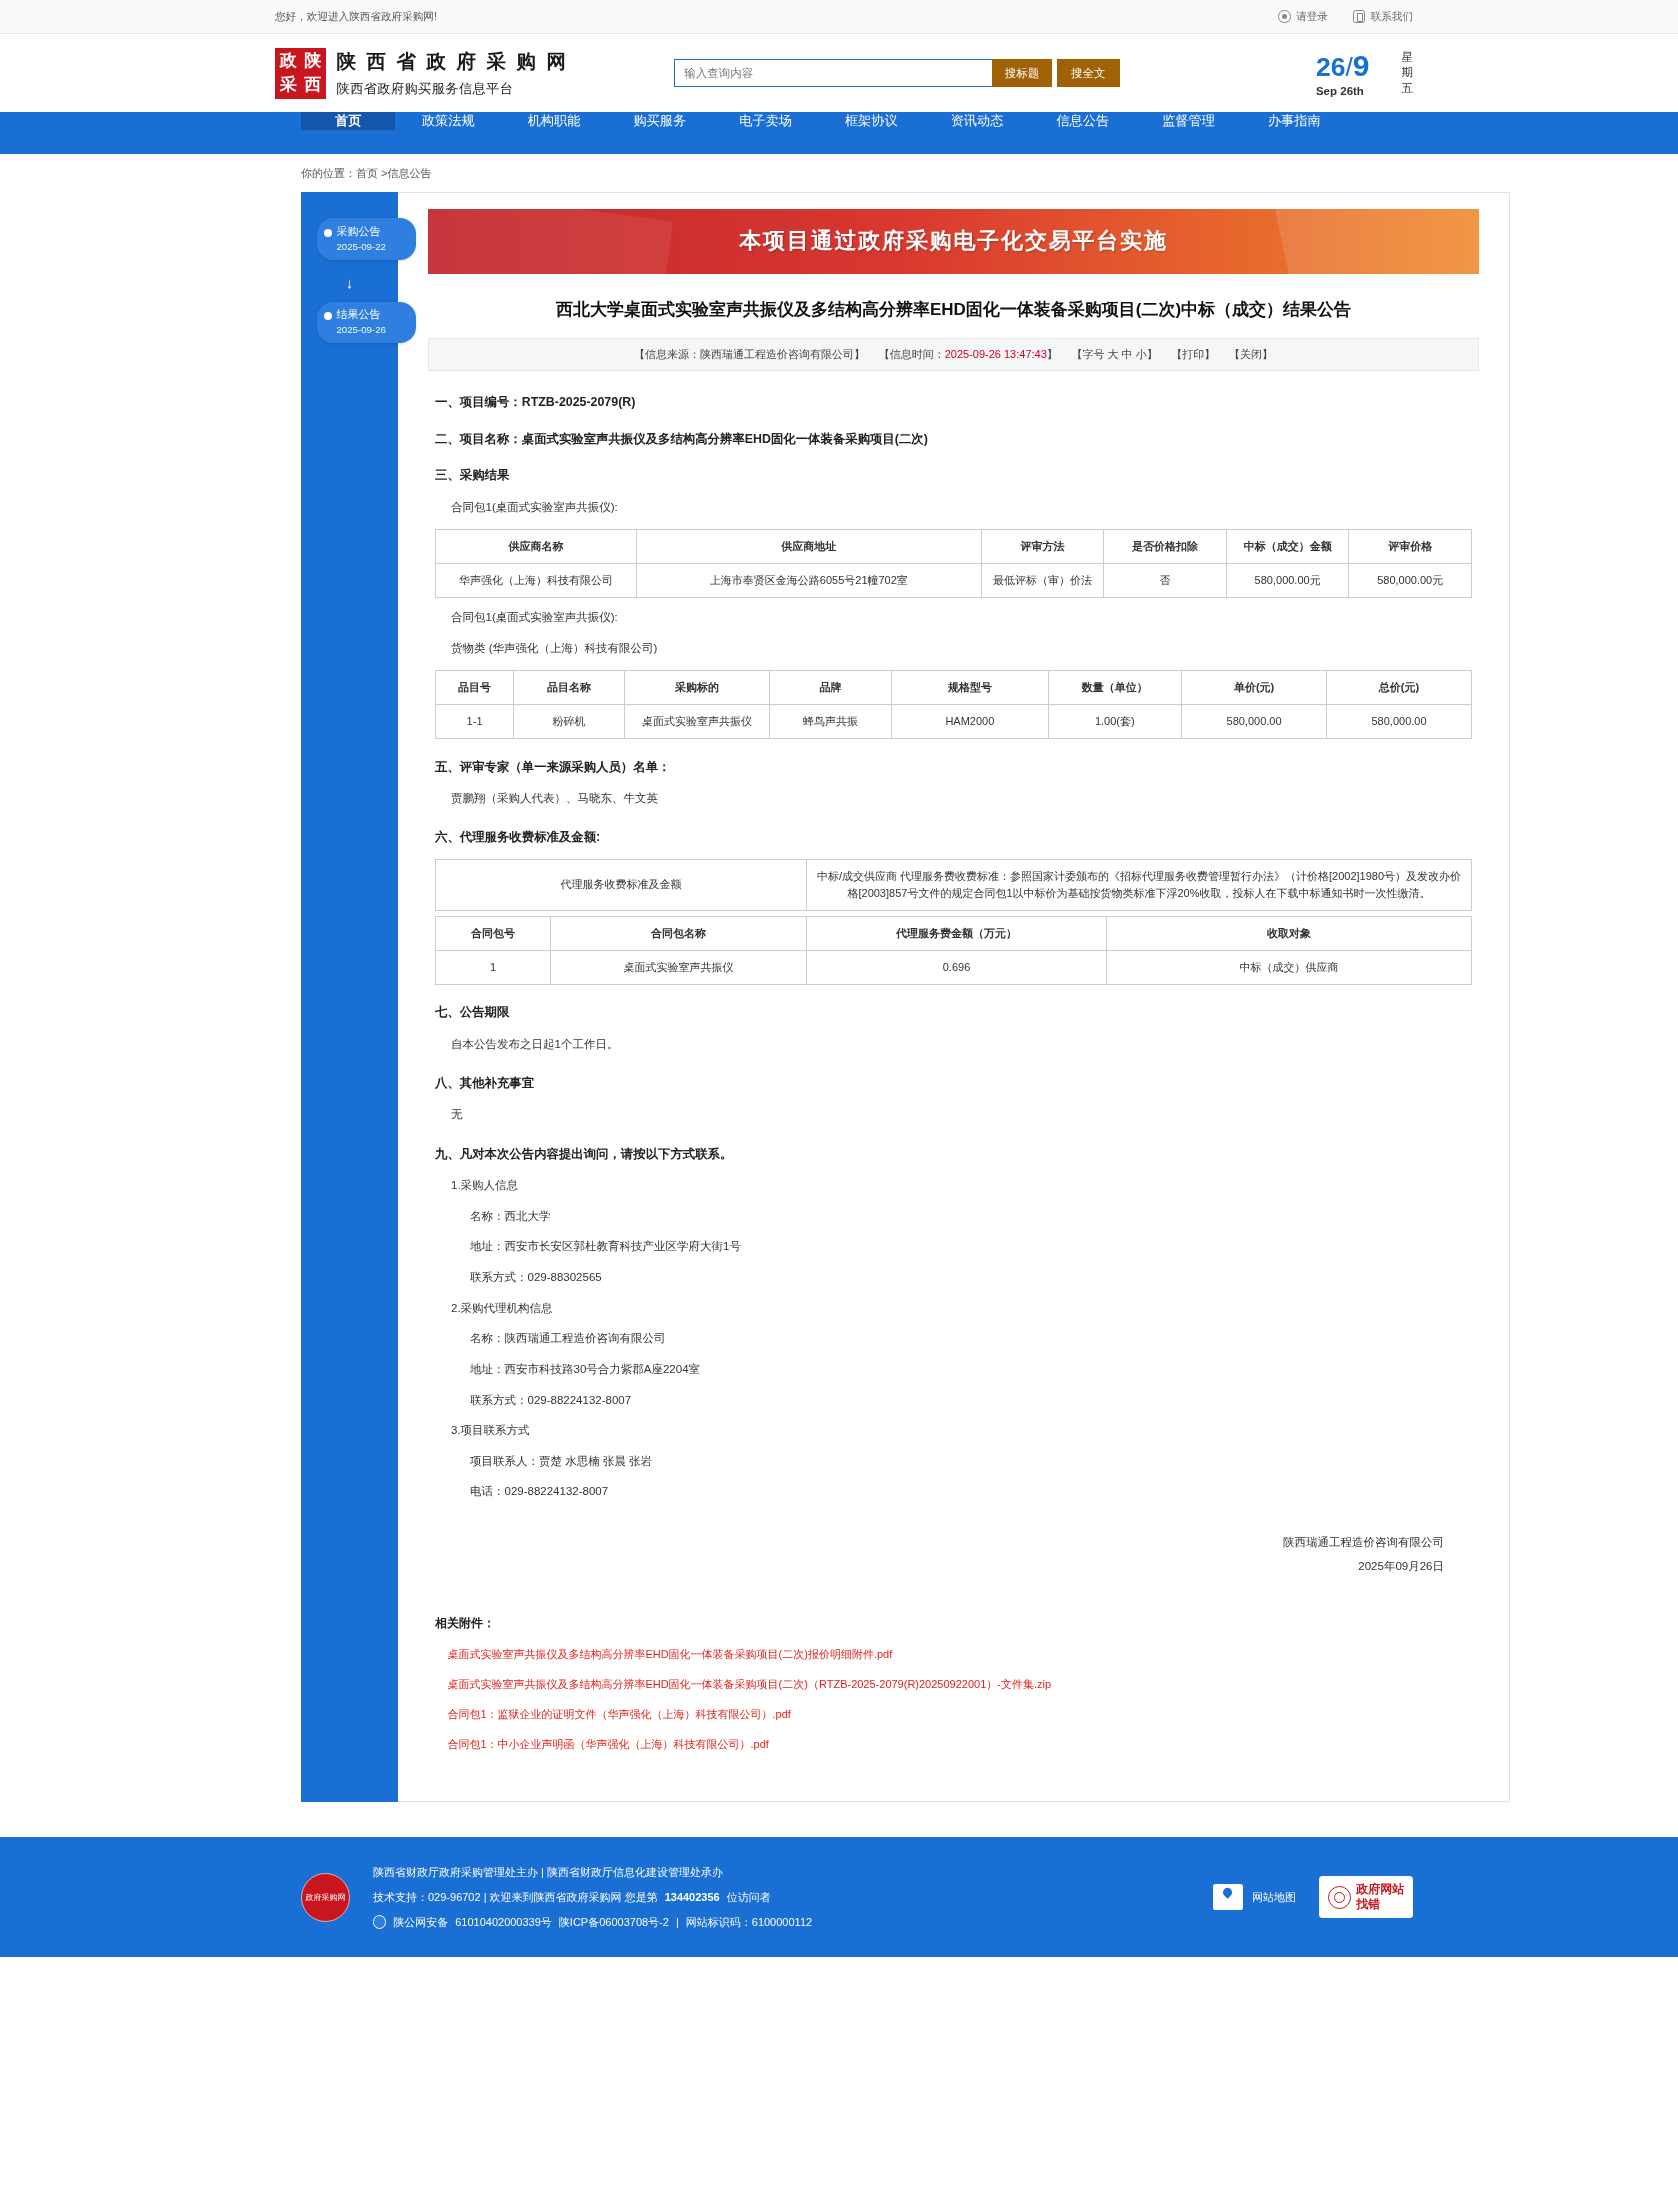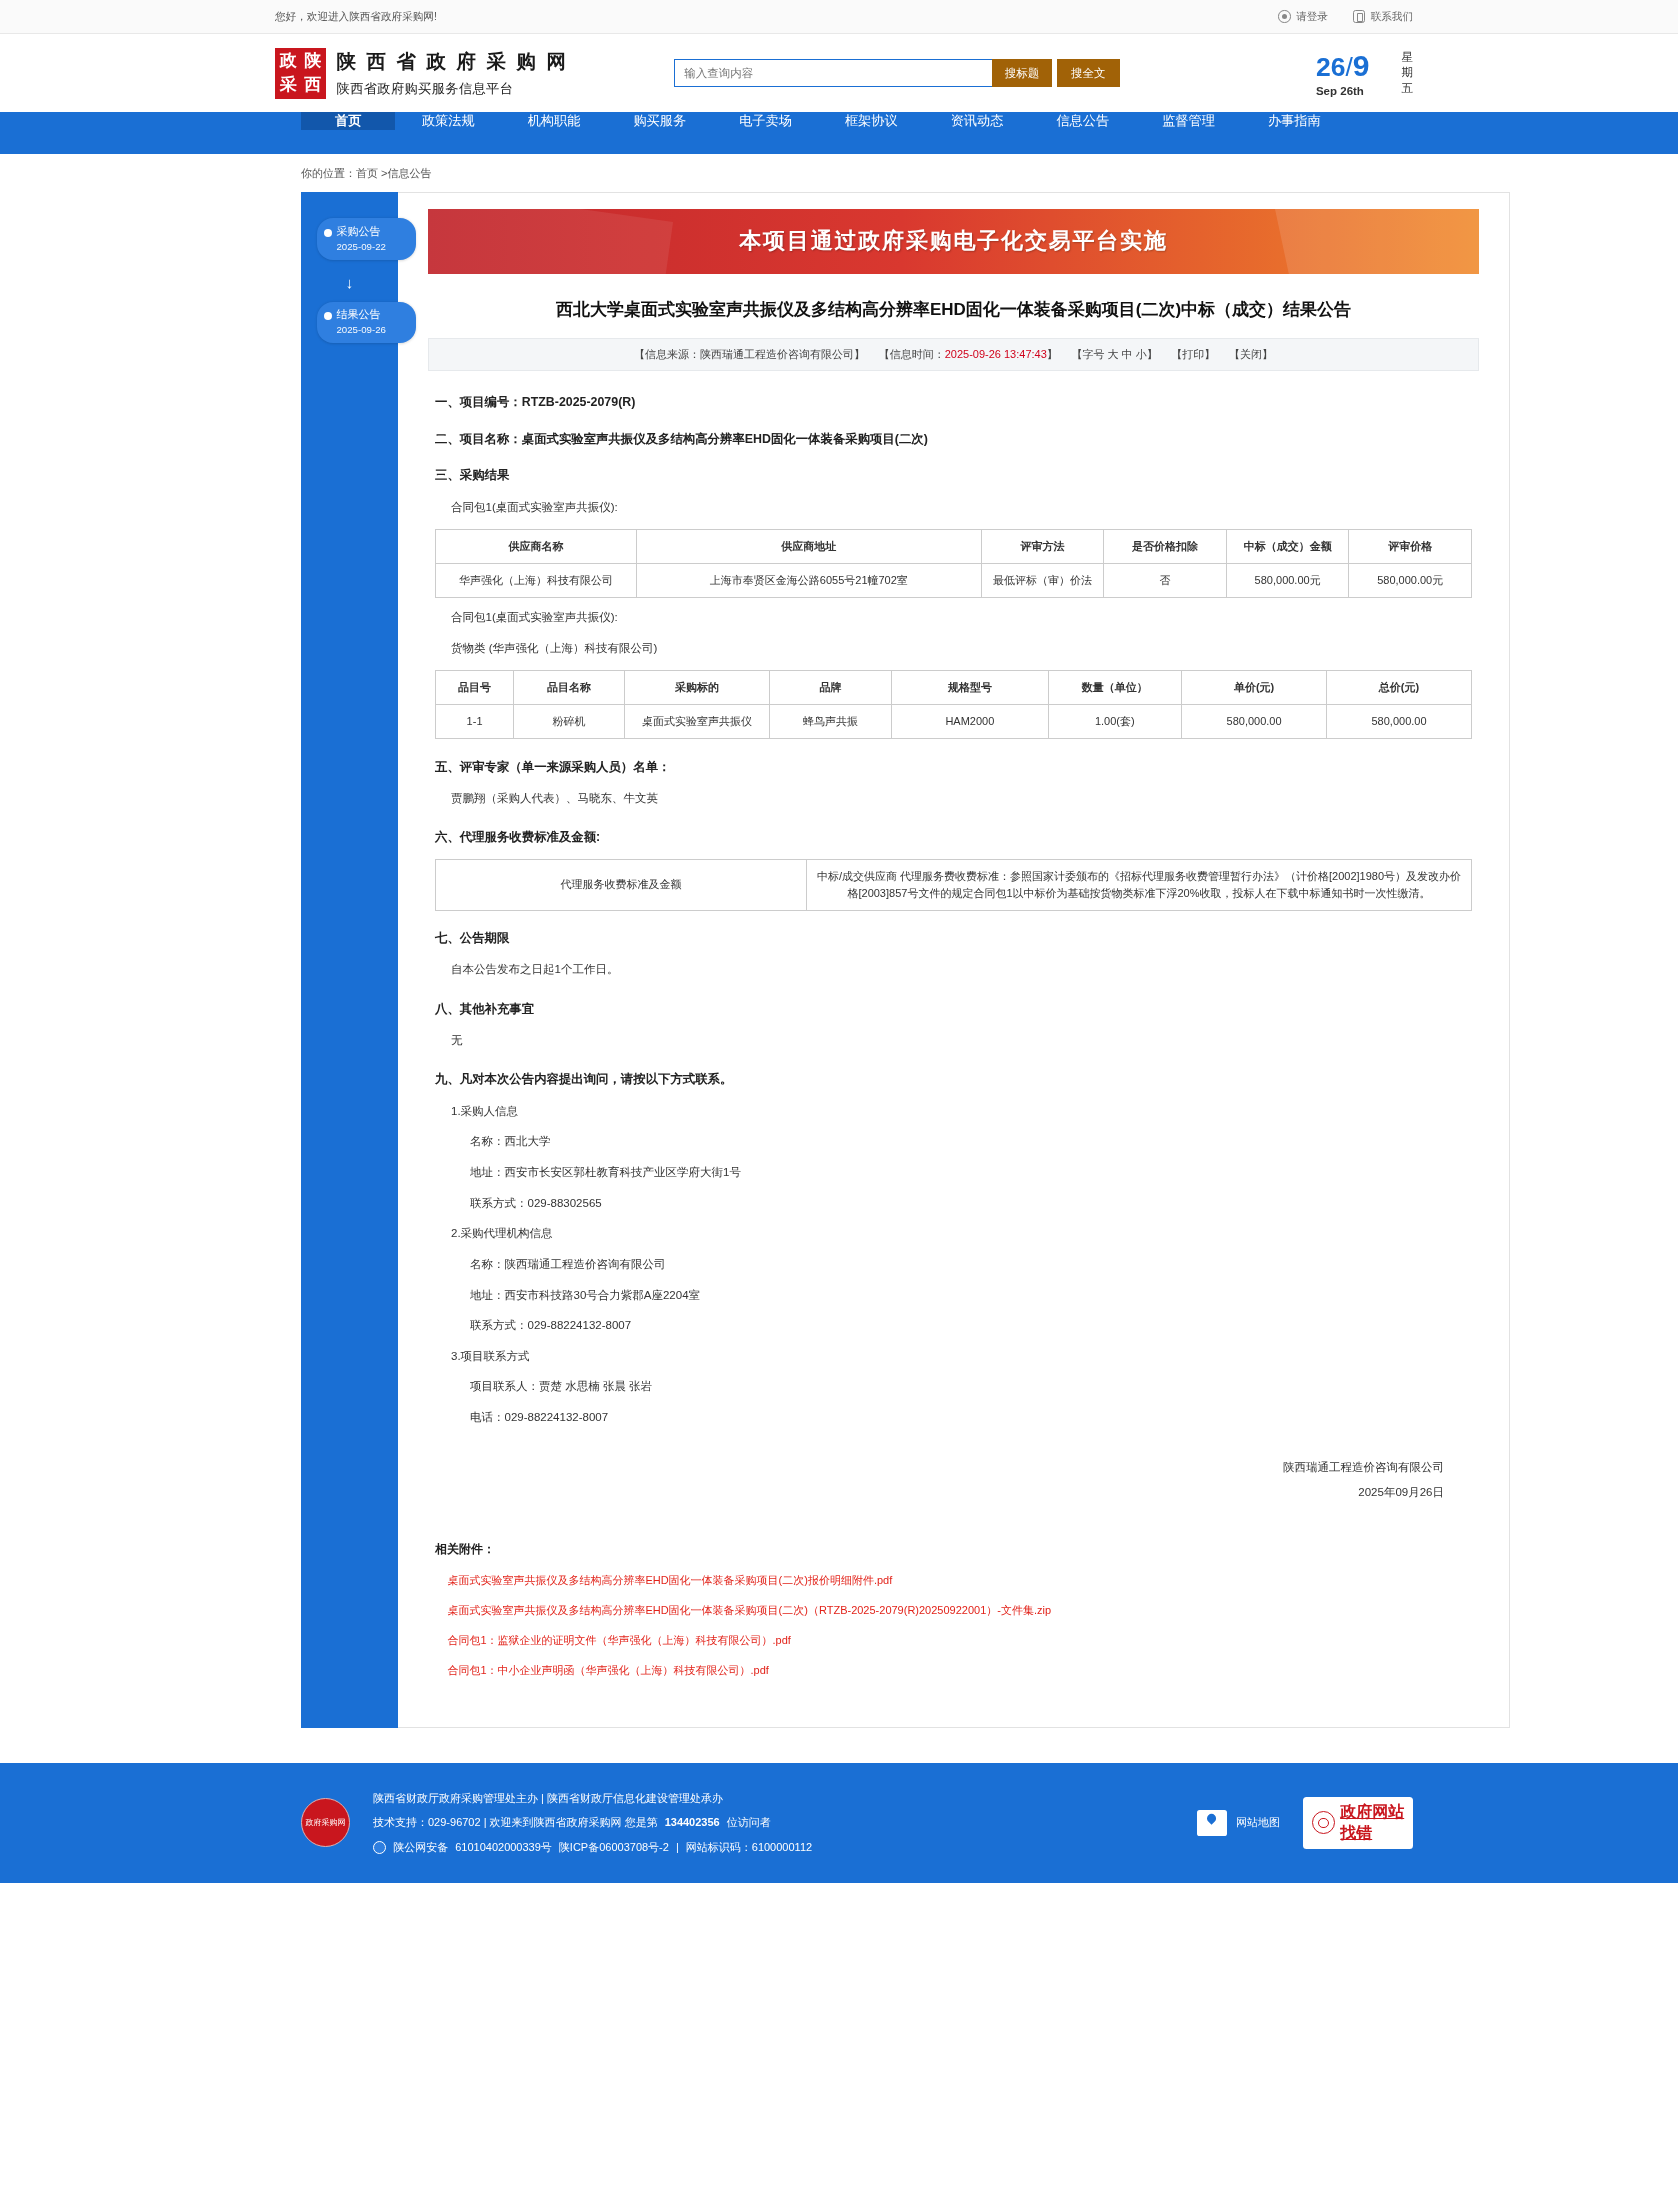--- a/index.html
+++ b/index.html
@@ -206,21 +206,21 @@
     background: #fff; border-radius: 3.5px; display: flex; align-items: center; gap: 5.3px;
     padding: 5.3px 8.8px; color: #c9161e;
   }
   .gov-badge .gi {
     width: 23px; height: 23px; border-radius: 50%; border: 1.8px solid #c9161e; position: relative;
   }
   .gov-badge .gi::after {
     content: ""; position: absolute; left: 5.3px; top: 5.3px; width: 8.8px; height: 8.8px;
     border: 1.8px solid #c9161e; border-radius: 50%;
   }
-  .gov-badge .gt { font-size: 16px; line-height: 1.3; font-weight: bold; text-decoration: underline; }
+  .gov-badge .gt { font-size: 12px; line-height: 1.3; font-weight: bold; }
   .f-icon-sm {
     width: 13.2px; height: 13.2px; border-radius: 50%; background: #2f7fe0; border: 0.9px solid #fff;
     display: inline-block;
   }
 </style>
 </head>
 <body>
 
 <div class="topbar">
   <div class="topbar-inner">
@@ -394,20 +394,38 @@
     <div class="sec-h">六、代理服务收费标准及金额:</div>
 
     <table class="tb">
       <tbody>
         <tr>
           <td class="fee-label-cell" style="width:371px">代理服务收费标准及金额</td>
           <td class="fee-head-cell">中标/成交供应商 代理服务费收费标准：参照国家计委颁布的《招标代理服务收费管理暂行办法》（计价格[2002]1980号）及发改办价格[2003]857号文件的规定合同包1以中标价为基础按货物类标准下浮20%收取，投标人在下载中标通知书时一次性缴清。</td>
         </tr>
       </tbody>
     </table>
+    <table class="tb" style="margin-top:0">
+      <thead>
+        <tr>
+          <th style="width:115px">合同包号</th>
+          <th style="width:256px">合同包名称</th>
+          <th style="width:300px">代理服务费金额（万元）</th>
+          <th>收取对象</th>
+        </tr>
+      </thead>
+      <tbody>
+        <tr>
+          <td>1</td>
+          <td>桌面式实验室声共振仪</td>
+          <td>0.696</td>
+          <td>中标（成交）供应商</td>
+        </tr>
+      </tbody>
+    </table>
 
     <div class="sec-h">七、公告期限</div>
     <div class="para">自本公告发布之日起1个工作日。</div>
 
     <div class="sec-h">八、其他补充事宜</div>
     <div class="para">无</div>
 
     <div class="sec-h">九、凡对本次公告内容提出询问，请按以下方式联系。</div>
     <div class="para">1.采购人信息</div>
     <div class="para ind2">名称：西北大学</div>

